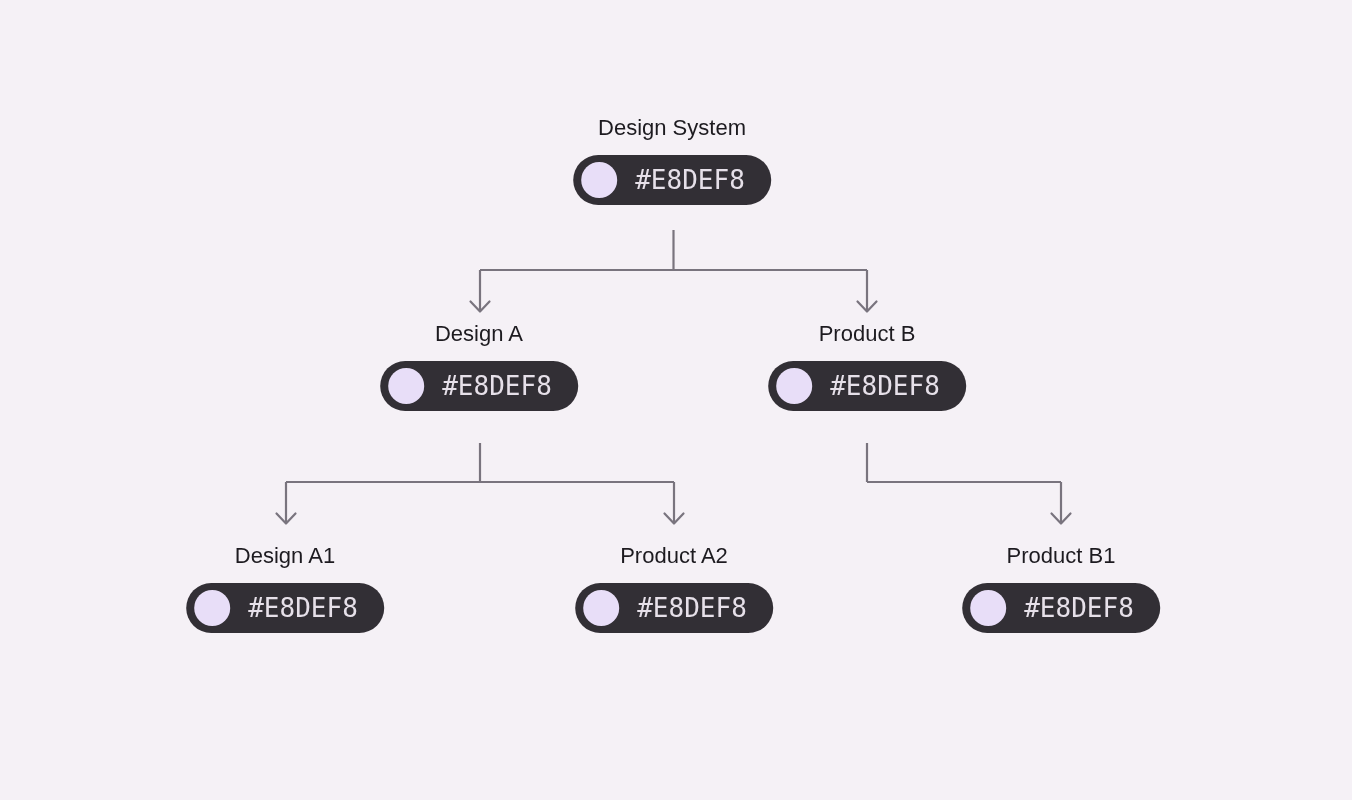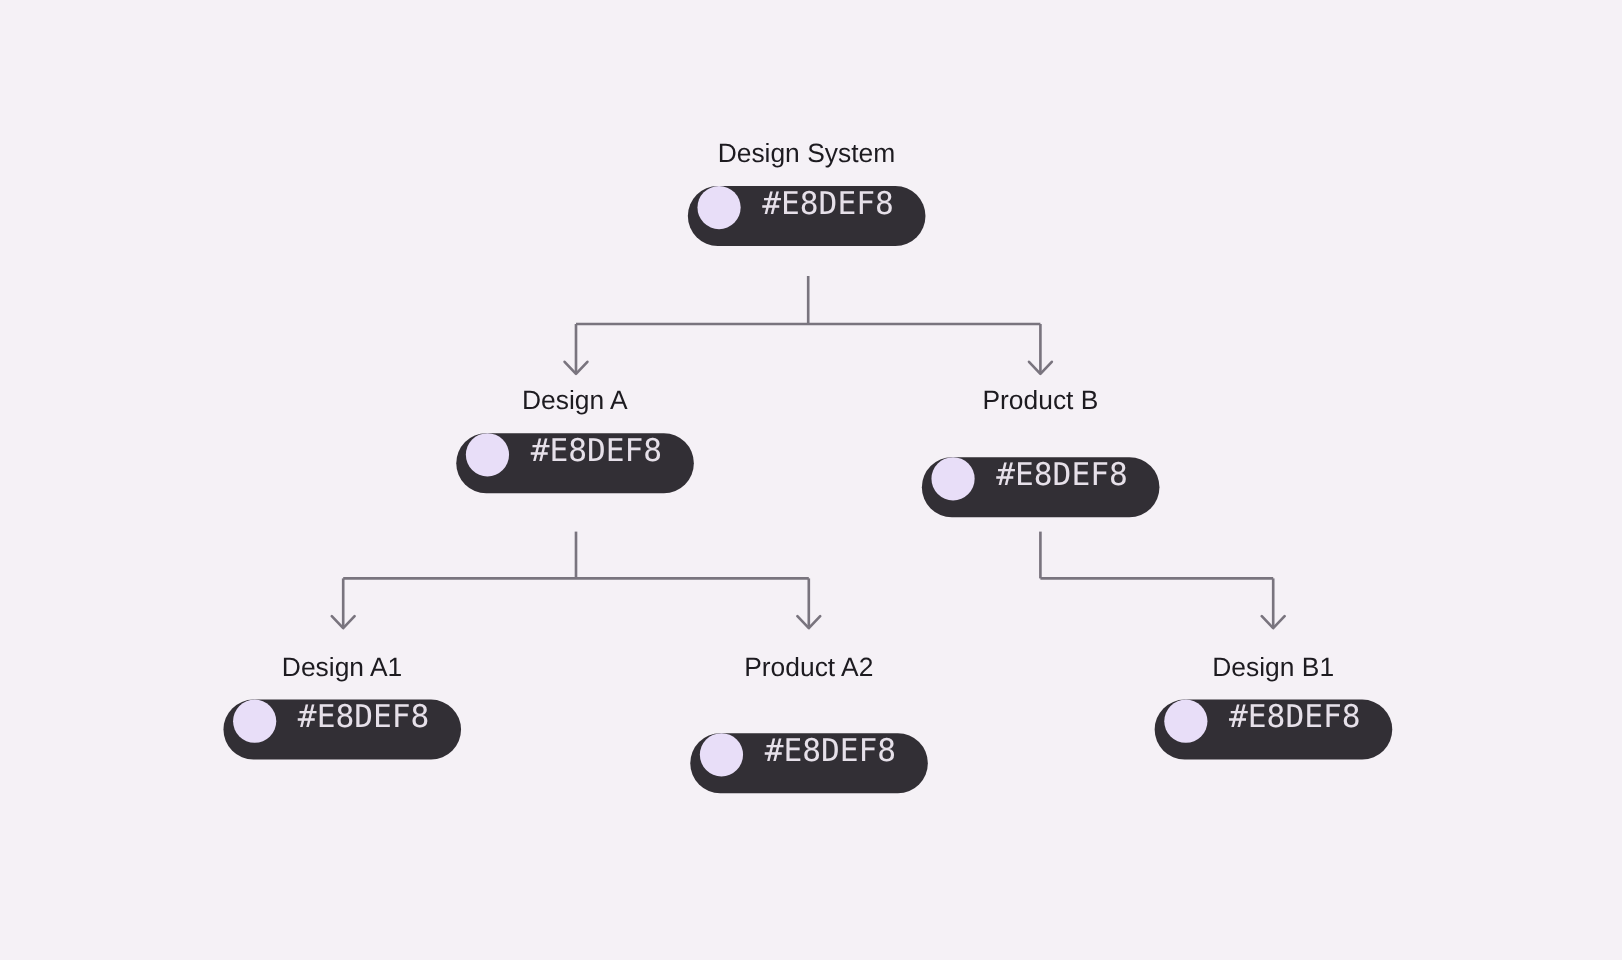--- a/index.html
+++ b/index.html
@@ -41,21 +41,21 @@
   }
   .node-label {
     font-size: 22px;
     line-height: 26px;
     color: #1D1B20;
     margin-bottom: 14px;
     white-space: nowrap;
   }
   .chip {
     display: flex;
-    align-items: flex-start;
+    align-items: center;
     height: 50px;
     border-radius: 25px;
     background: #322F35;
     padding: 0 26px 0 8px;
     gap: 18px;
     box-sizing: border-box;
   }
   .swatch {
     width: 36px;
     height: 36px;
@@ -109,45 +109,45 @@
   </div>
 
   <div class="node" style="left:479px; top:321px;">
     <div class="node-label">Design A</div>
     <div class="chip">
       <span class="swatch" style="background: rgb(232, 222, 248);"></span>
       <span class="chip-hex">#E8DEF8</span>
     </div>
   </div>
 
-  <div class="node" style="left:867px; top:321px;gap:20px;">
+  <div class="node" style="left:867px; top:321px;">
     <div class="node-label">Product B</div>
     <div class="chip">
       <span class="swatch" style="background: rgb(232, 222, 248);"></span>
       <span class="chip-hex">#E8DEF8</span>
     </div>
   </div>
 
   <div class="node" style="left:285px; top:543px;">
     <div class="node-label">Design A1</div>
     <div class="chip">
       <span class="swatch" style="background: rgb(232, 222, 248);"></span>
       <span class="chip-hex">#E8DEF8</span>
     </div>
   </div>
 
-  <div class="node" style="left:674px; top:543px;gap:28px;">
+  <div class="node" style="left:674px; top:543px;">
     <div class="node-label">Product A2</div>
     <div class="chip">
       <span class="swatch" style="background: rgb(232, 222, 248);"></span>
       <span class="chip-hex">#E8DEF8</span>
     </div>
   </div>
 
   <div class="node" style="left:1061px; top:543px;">
-    <div class="node-label">Design B1</div>
+    <div class="node-label">Product B1</div>
     <div class="chip">
       <span class="swatch" style="background: rgb(232, 222, 248);"></span>
       <span class="chip-hex">#E8DEF8</span>
     </div>
   </div>
 
 </div>
 
 </body></html>

